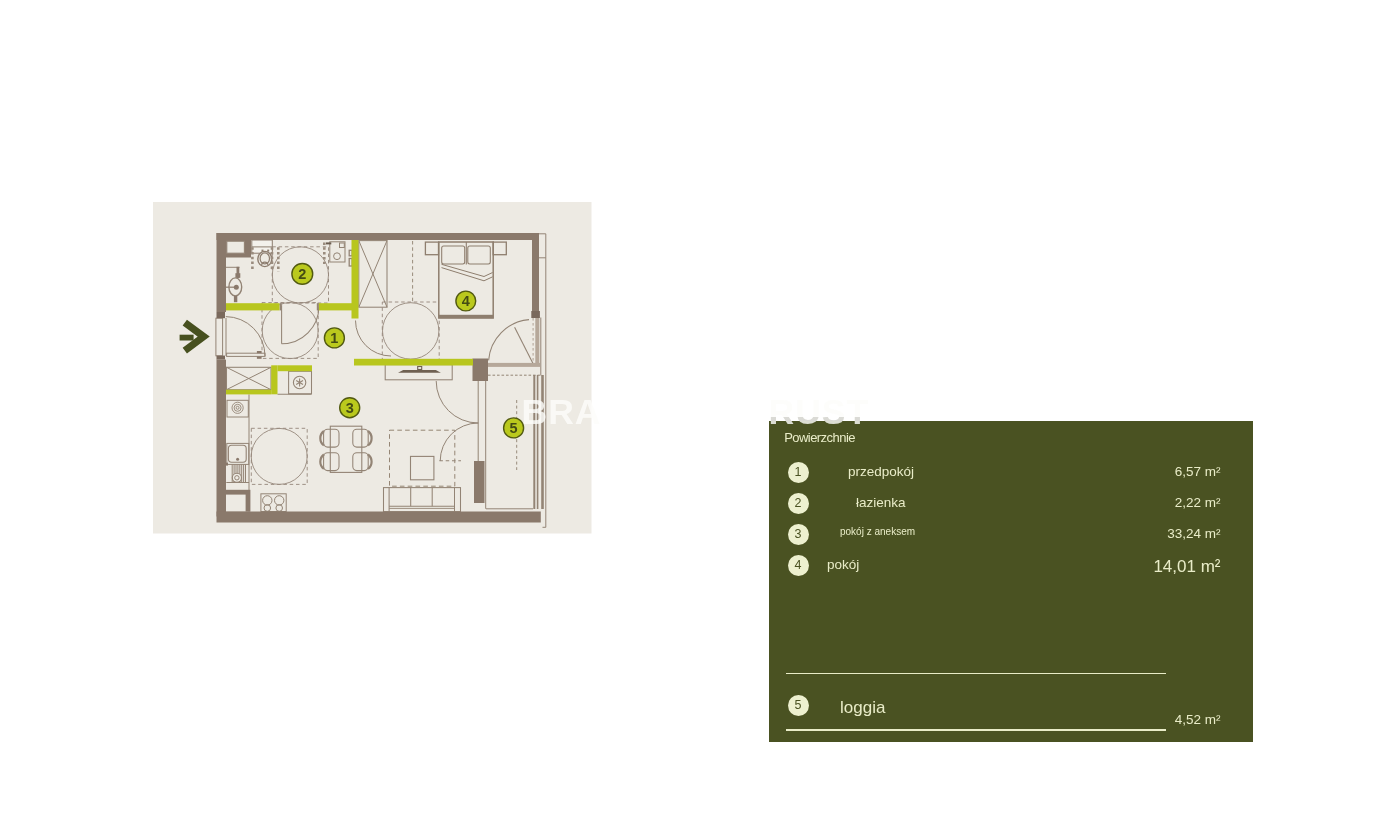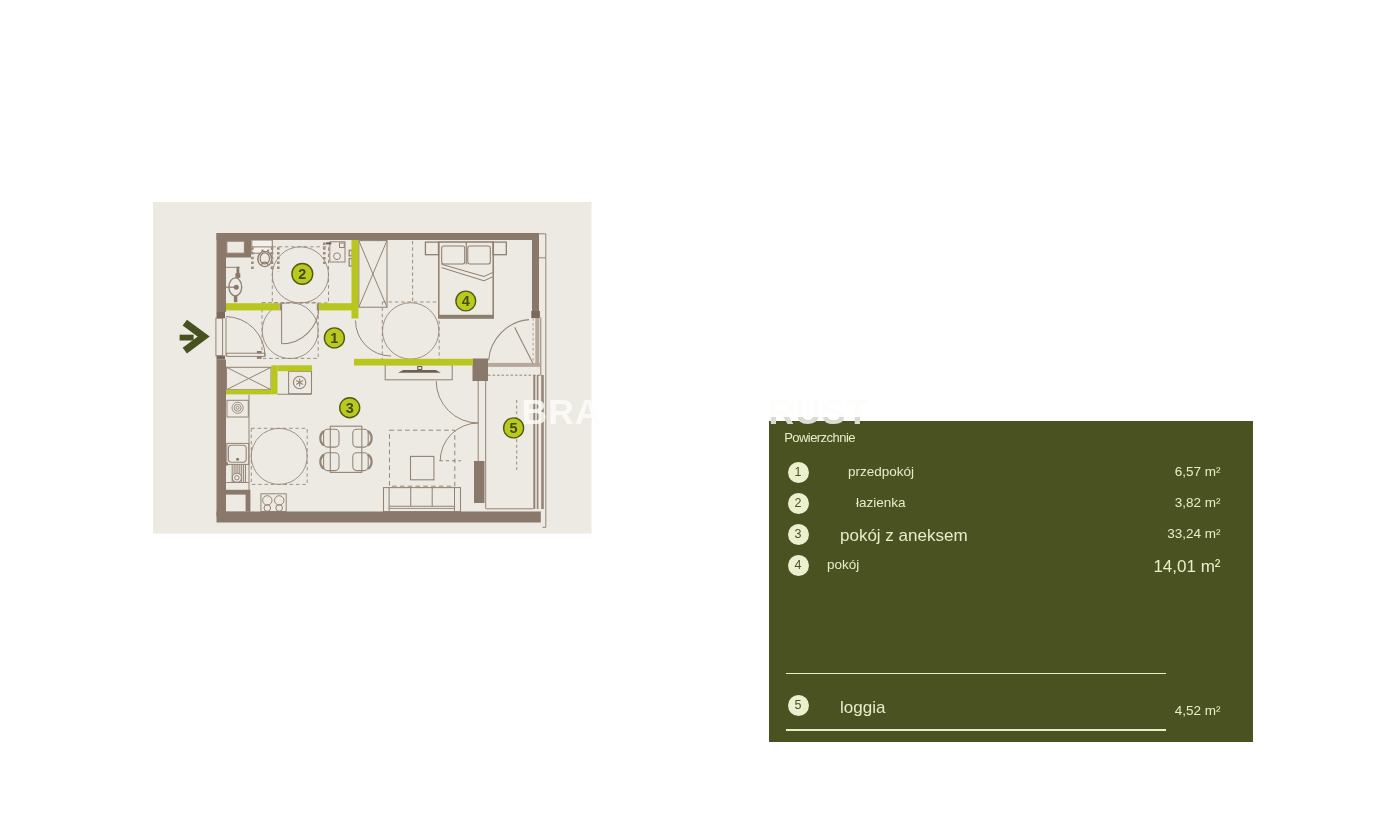--- a/index.html
+++ b/index.html
@@ -331,35 +331,35 @@
 <div class="abs" style="left:769px;top:420.7px;width:484px;height:321.8px;background:#4a5222;color:#e9ecc8">
 
   <div class="abs" style="left:15.2px;top:9px;font-size:13px;letter-spacing:-0.55px;">Powierzchnie</div>
 
   <div class="abs" style="left:18.5px;top:41.3px;width:21px;height:21px;border-radius:50%;background:#edf0cf;color:#4a5222;font-size:12.5px;text-align:center;line-height:21px;">1</div>
   <div class="abs" style="left:79px;top:43.7px;font-size:13.5px;">przedpokój</div>
   <div class="abs" style="right:32.5px;top:43.7px;font-size:13.5px;">6,57 m²</div>
 
   <div class="abs" style="left:18.5px;top:72.3px;width:21px;height:21px;border-radius:50%;background:#edf0cf;color:#4a5222;font-size:12.5px;text-align:center;line-height:21px;">2</div>
   <div class="abs" style="left:71px;top:74.7px;font-size:13.5px;margin-left:16px;">łazienka</div>
-  <div class="abs" style="right:32.5px;top:74.7px;font-size:13.5px;">3,82 m²</div>
+  <div class="abs" style="right:32.5px;top:74.7px;font-size:13.5px;">2,22 m²</div>
 
   <div class="abs" style="left:18.5px;top:103.3px;width:21px;height:21px;border-radius:50%;background:#edf0cf;color:#4a5222;font-size:12.5px;text-align:center;line-height:21px;">3</div>
-  <div class="abs" style="left:71px;top:105.7px;font-size:17px;">pokój z aneksem</div>
+  <div class="abs" style="left:71px;top:105.7px;font-size:10px;">pokój z aneksem</div>
   <div class="abs" style="right:32.5px;top:105.7px;font-size:13.5px;">33,24 m²</div>
 
   <div class="abs" style="left:18.5px;top:134.3px;width:21px;height:21px;border-radius:50%;background:#edf0cf;color:#4a5222;font-size:12.5px;text-align:center;line-height:21px;">4</div>
   <div class="abs" style="left:58px;top:136.7px;font-size:13.5px;">pokój</div>
   <div class="abs" style="right:32.5px;top:136.7px;font-size:17px;">14,01 m²</div>
 
   <div class="abs" style="left:16.5px;top:252px;width:380px;height:1.3px;background:#e9ecc8;"></div>
 
   <div class="abs" style="left:18.5px;top:274.5px;width:21px;height:21px;border-radius:50%;background:#edf0cf;color:#4a5222;font-size:12.5px;text-align:center;line-height:21px;">5</div>
   <div class="abs" style="left:71px;top:276.9px;font-size:17px;">loggia</div>
-  <div class="abs" style="right:32.5px;top:282px;font-size:13.5px;">4,52 m²</div>
+  <div class="abs" style="right:32.5px;top:291px;font-size:13.5px;">4,52 m²</div>
 
   <div class="abs" style="left:16.5px;top:308.7px;width:380px;height:1.3px;background:#e9ecc8;"></div>
 </div>
 
 <div class="abs" style="left:521.5px;top:395px;font-size:35.5px;font-weight:bold;color:rgba(253,253,250,0.82);letter-spacing:1px;line-height:1;">BRA</div>
 
 <div class="abs" style="left:768.5px;top:395px;font-size:35.5px;font-weight:bold;color:rgba(253,253,250,0.82);letter-spacing:1px;line-height:1;">RUST</div>
 
 <div class="abs" style="left:768.5px;top:416.5px;width:98px;height:4.5px;overflow:hidden;">
   <div style="position:absolute;left:0;top:-21.5px;font-size:35.5px;font-weight:bold;color:#dadad5;letter-spacing:1px;line-height:1;font-family:'Liberation Sans',sans-serif;">RUST</div>

